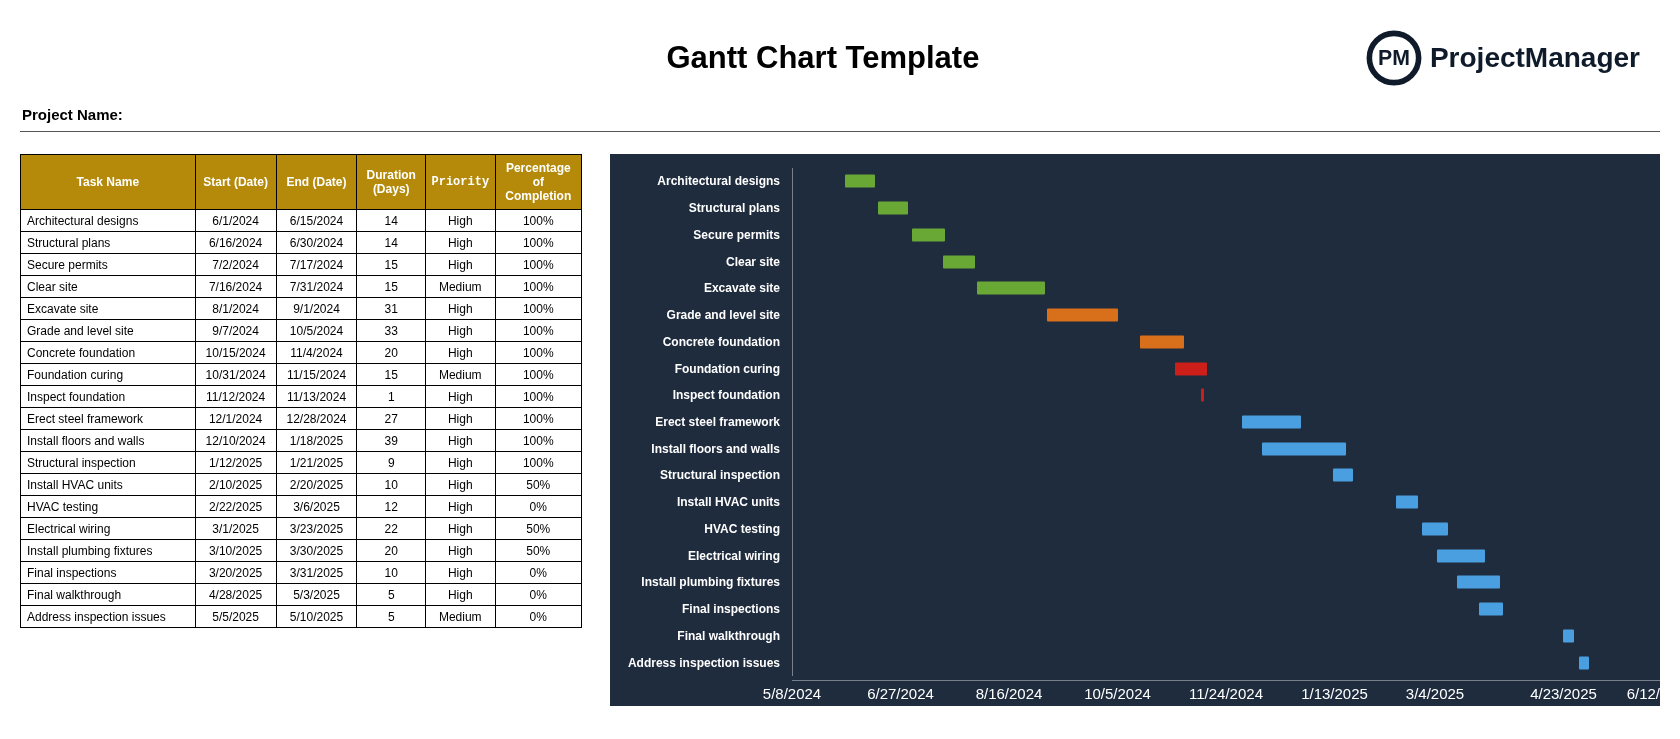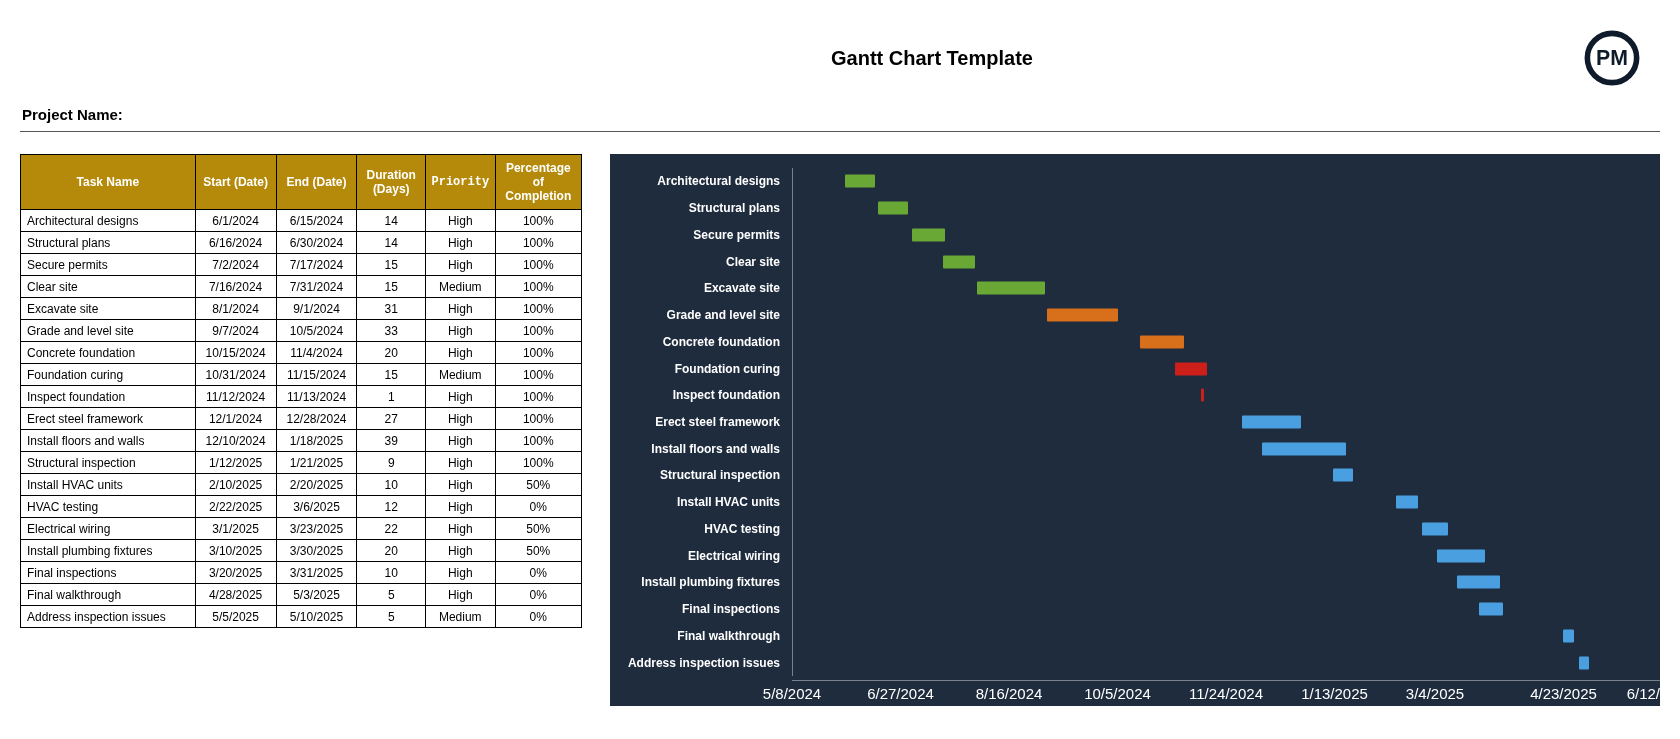--- a/index.html
+++ b/index.html
@@ -11,21 +11,21 @@
     font-size: 13px;
     color: #000;
   }
   .header {
     display: flex;
     justify-content: space-between;
     align-items: center;
     padding: 10px 20px 10px 0;
   }
   .title-block { flex: 1; text-align: center; }
-  .title { font-size: 20px; font-weight: 700; }
+  .title { font-size: 31px; font-weight: 700; }
   .project-name-label {
     font-size: 15px;
     font-weight: 700;
     margin: 10px 0 8px 2px;
   }
   .brand {
     display: flex;
     align-items: center;
     gap: 8px;
     font-size: 28px;
@@ -140,20 +140,21 @@
 <div class="header">
   <div style="width:260px"></div>
   <div class="title-block">
     <div class="title">Gantt Chart Template</div>
   </div>
   <div class="brand">
     <svg viewBox="0 0 100 100">
       <circle cx="50" cy="50" r="44" fill="none" stroke="#0f1b2a" stroke-width="10"></circle>
       <text x="50" y="62" text-anchor="middle" font-size="38" font-weight="700" fill="#0f1b2a" font-family="Arial">PM</text>
     </svg>
+    <span>ProjectManager</span>
   </div>
 </div>
 
 <div class="project-name-label">Project Name:</div>
 <hr class="rule">
 
 <div class="content">
 
   <table class="tbl">
     <thead>

